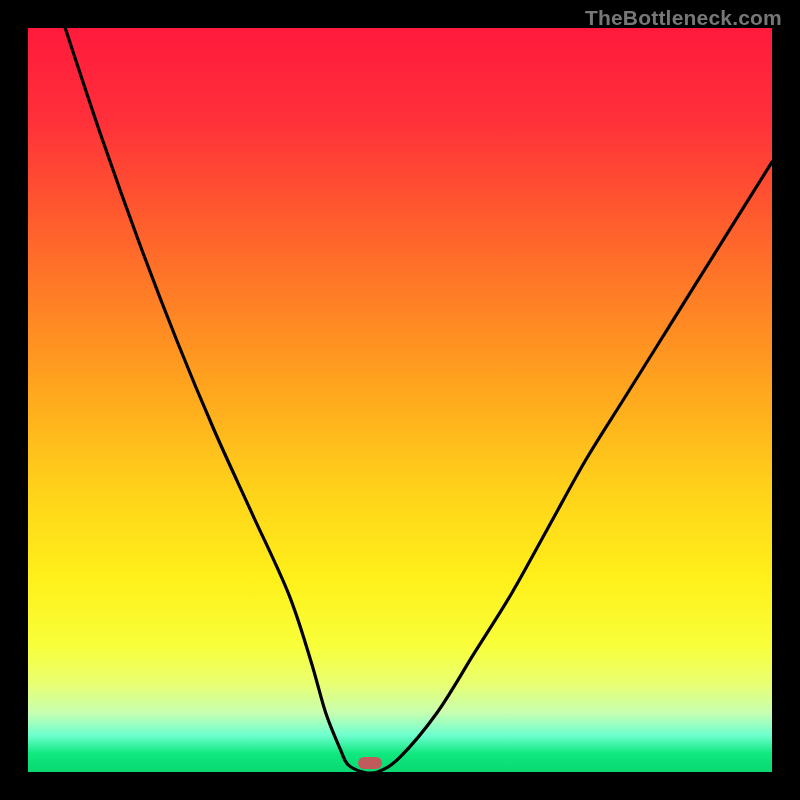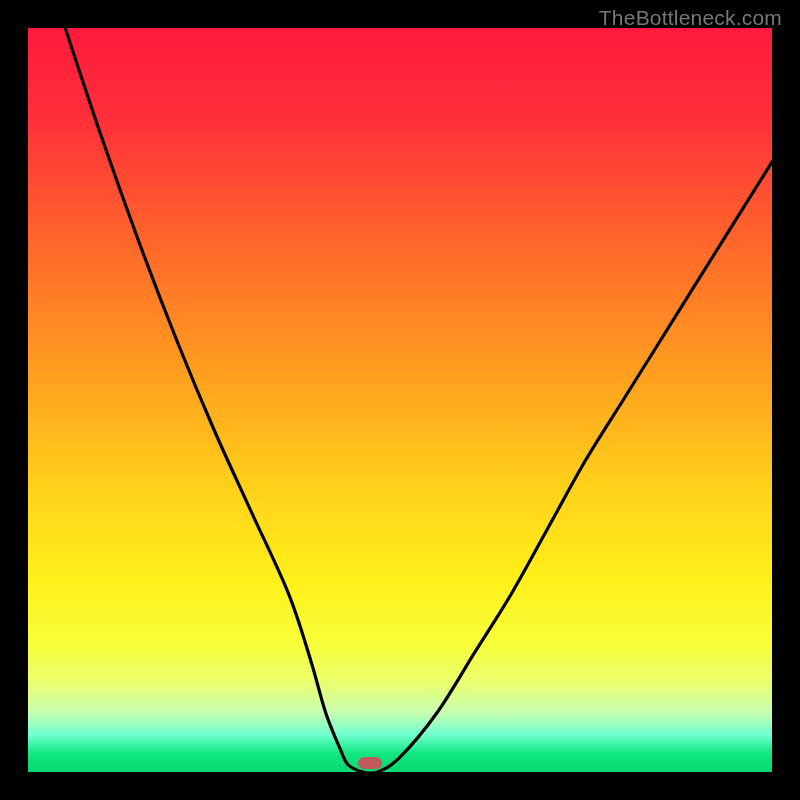--- a/index.html
+++ b/index.html
@@ -10,21 +10,21 @@
     position: relative;
     font-family: Arial, sans-serif;
     overflow: hidden;
   }
   .watermark {
     position: absolute;
     top: 6px;
     right: 18px;
     color: #777;
     font-size: 21px;
-    font-weight: 400;
+    font-weight: 700;
     z-index: 10;
     letter-spacing: 0.2px;
   }
   .plot-frame {
     position: absolute;
     top: 28px;
     left: 28px;
     width: 744px;
     height: 744px;
     background: #000;

